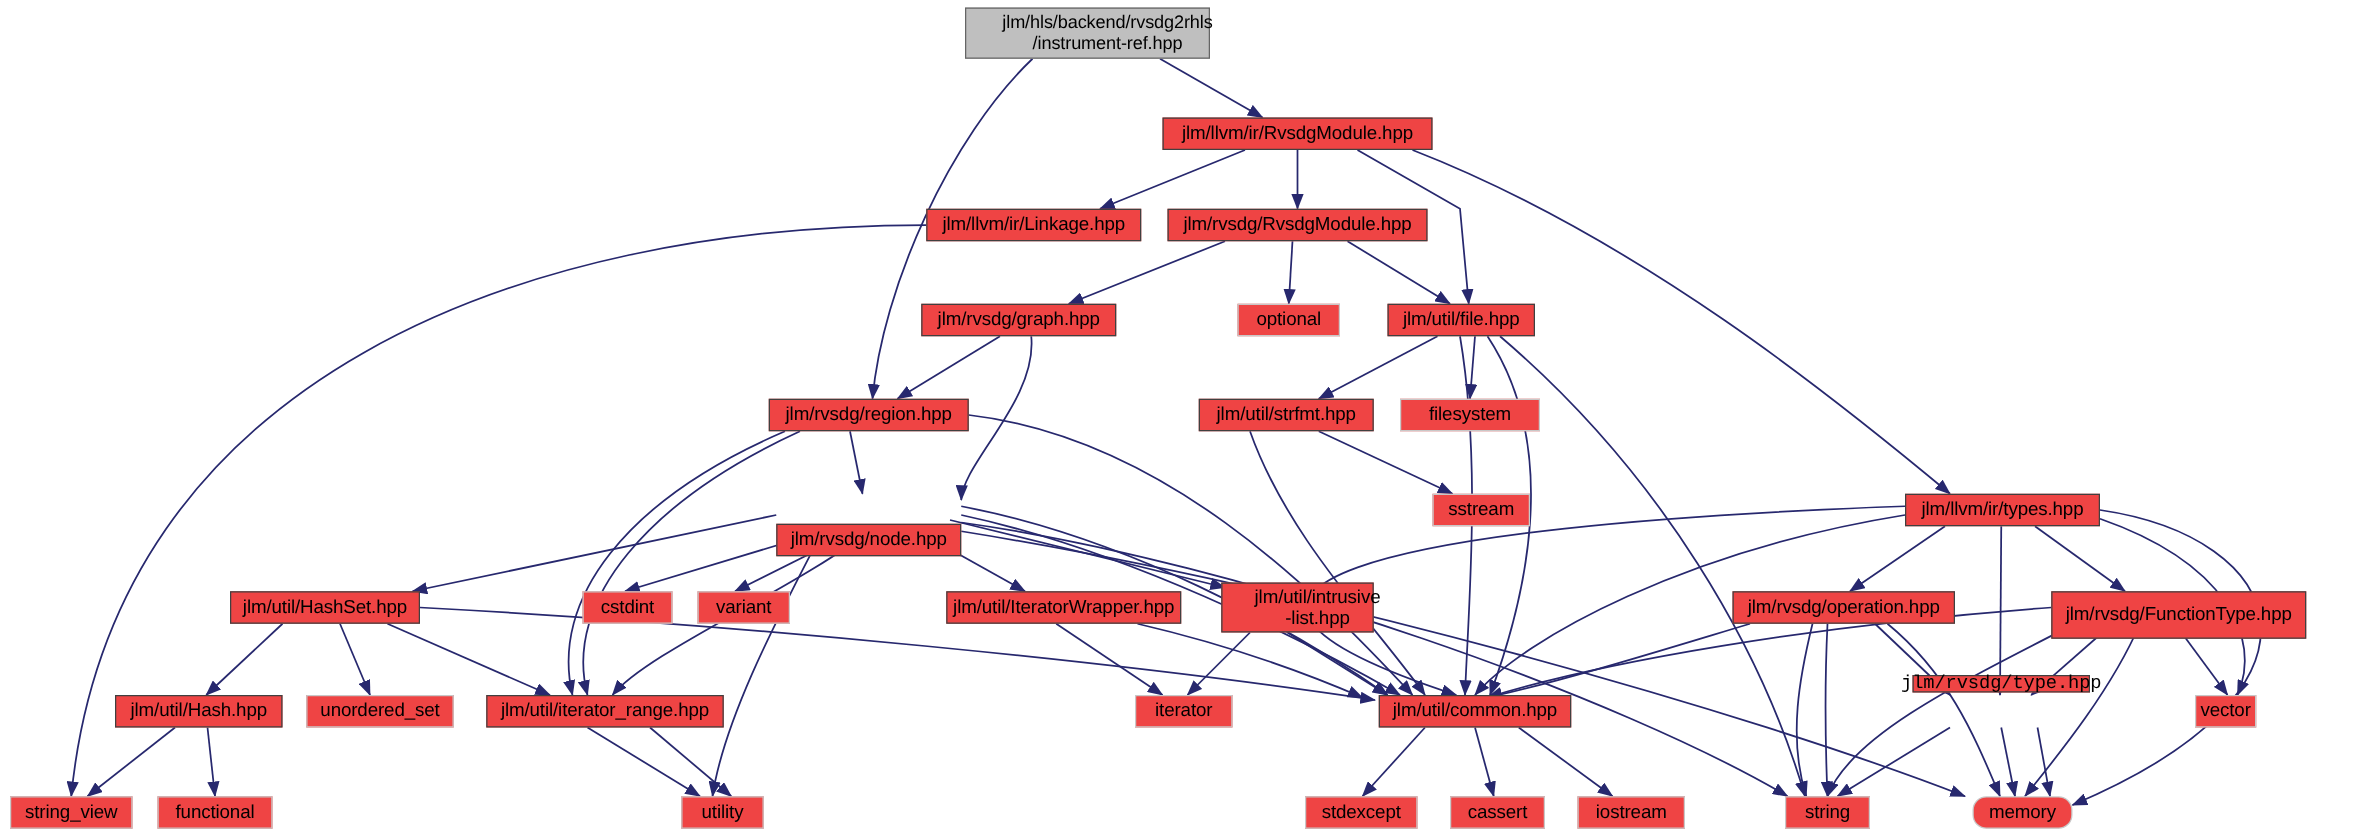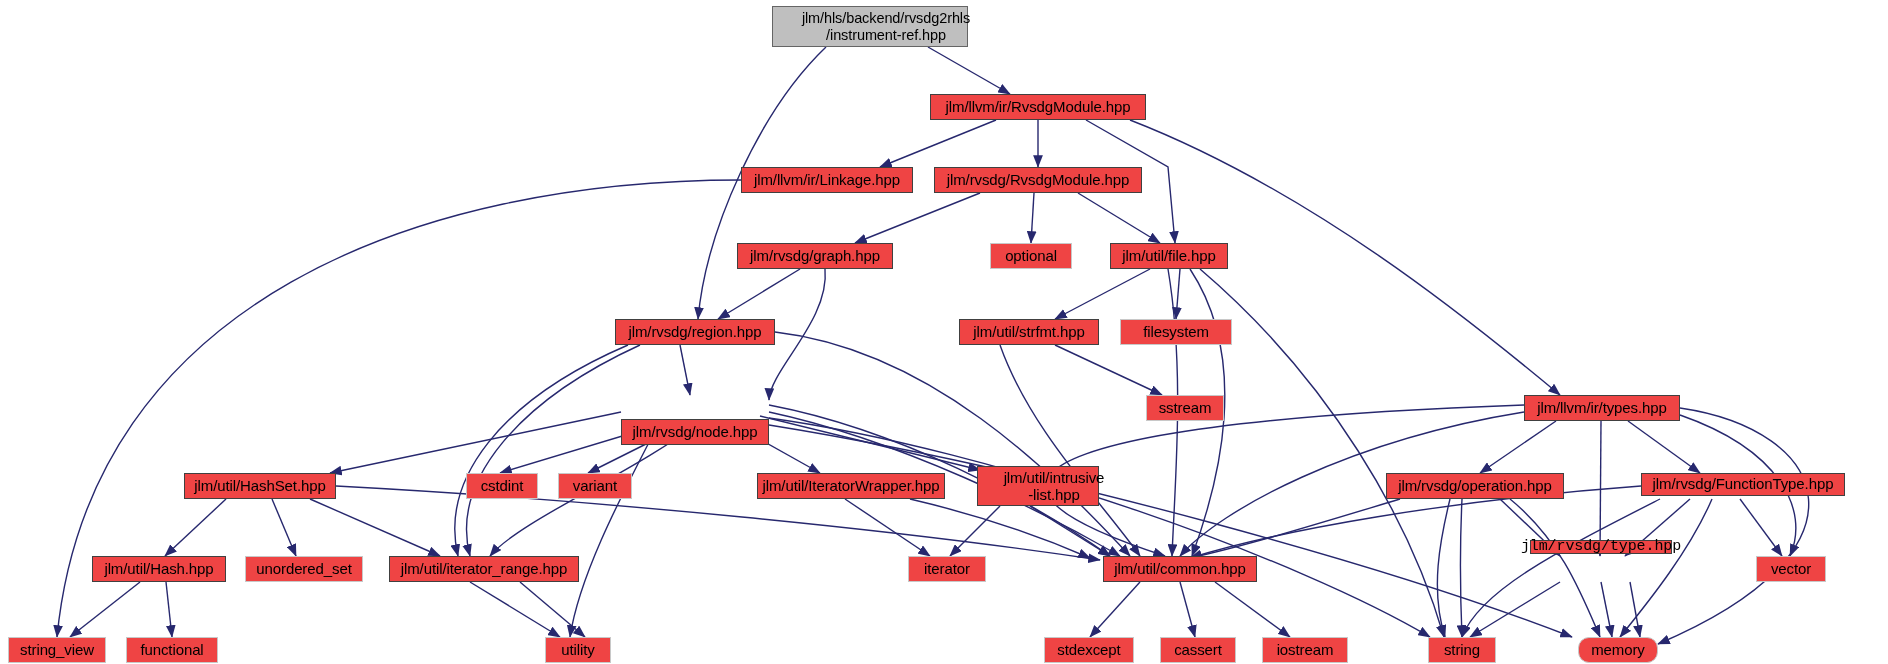--- a/index.html
+++ b/index.html
@@ -156,28 +156,28 @@
       <div class="node hdr" style="left: 621px; top: 395px; width: 148px; height: 26px; margin-top: 24px;">jlm/rvsdg/node.hpp</div>
       <div class="node sys" style="left: 1146px; top: 395px; width: 78px; height: 26px;">sstream</div>
       <div class="node hdr" style="left: 1524px; top: 395px; width: 156px; height: 26px;">jlm/llvm/ir/types.hpp</div>
       <div class="node hdr" style="left: 184px; top: 473px; width: 152px; height: 26px;">jlm/util/HashSet.hpp</div>
       <div class="node sys" style="left: 466px; top: 473px; width: 72px; height: 26px;">cstdint</div>
       <div class="node sys" style="left: 558px; top: 473px; width: 74px; height: 26px;">variant</div>
       <div class="node hdr" style="left: 757px; top: 473px; width: 188px; height: 26px;">jlm/util/IteratorWrapper.hpp</div>
       <div class="node hdr two-line" style="left: 977px; top: 466px; width: 122px; height: 40px;">jlm/util/intrusive
 -list.hpp</div>
       <div class="node hdr" style="left: 1386px; top: 473px; width: 178px; height: 26px;">jlm/rvsdg/operation.hpp</div>
-      <div class="node hdr" style="left: 1641px; top: 473px; width: 204px; height: 23px;">jlm/rvsdg/FunctionType.hpp</div>
+      <div class="node hdr" style="left: 1641px; top: 473px; width: 204px; height: 38px;">jlm/rvsdg/FunctionType.hpp</div>
       <div class="node hdr" style="left: 92px; top: 556px; width: 134px; height: 26px;">jlm/util/Hash.hpp</div>
       <div class="node sys" style="left: 245px; top: 556px; width: 118px; height: 26px;">unordered_set</div>
       <div class="node hdr" style="left: 389px; top: 556px; width: 190px; height: 26px;">jlm/util/iterator_range.hpp</div>
       <div class="node sys" style="left: 908px; top: 556px; width: 78px; height: 26px;">iterator</div>
       <div class="node hdr" style="left: 1103px; top: 556px; width: 154px; height: 26px;">jlm/util/common.hpp</div>
       <div class="node hdr" style="left: 1530px; top: 540px; width: 142px; height: 14px; font-family: Liberation Mono, monospace;">jlm/rvsdg/type.hpp</div>
-      <div class="node sys" style="left: 1756px; top: 556px; width: 70px; height: 26px;">vector</div>
+      <div class="node sys" style="left: 1756px; top: 556px; width: 49px; height: 26px;">vector</div>
       <div class="node sys" style="left: 8px; top: 637px; width: 98px; height: 26px;">string_view</div>
       <div class="node sys" style="left: 126px; top: 637px; width: 92px; height: 26px;">functional</div>
       <div class="node sys" style="left: 545px; top: 637px; width: 66px; height: 26px;">utility</div>
       <div class="node sys" style="left: 1044px; top: 637px; width: 90px; height: 26px;">stdexcept</div>
       <div class="node sys" style="left: 1160px; top: 637px; width: 76px; height: 26px;">cassert</div>
       <div class="node sys" style="left: 1262px; top: 637px; width: 86px; height: 26px;">iostream</div>
       <div class="node sys" style="left: 1428px; top: 637px; width: 68px; height: 26px;">string</div>
       <div class="node sys" style="left: 1578px; top: 637px; width: 80px; height: 26px; border-radius: 11px;">memory</div>
     </div>
 </div>

